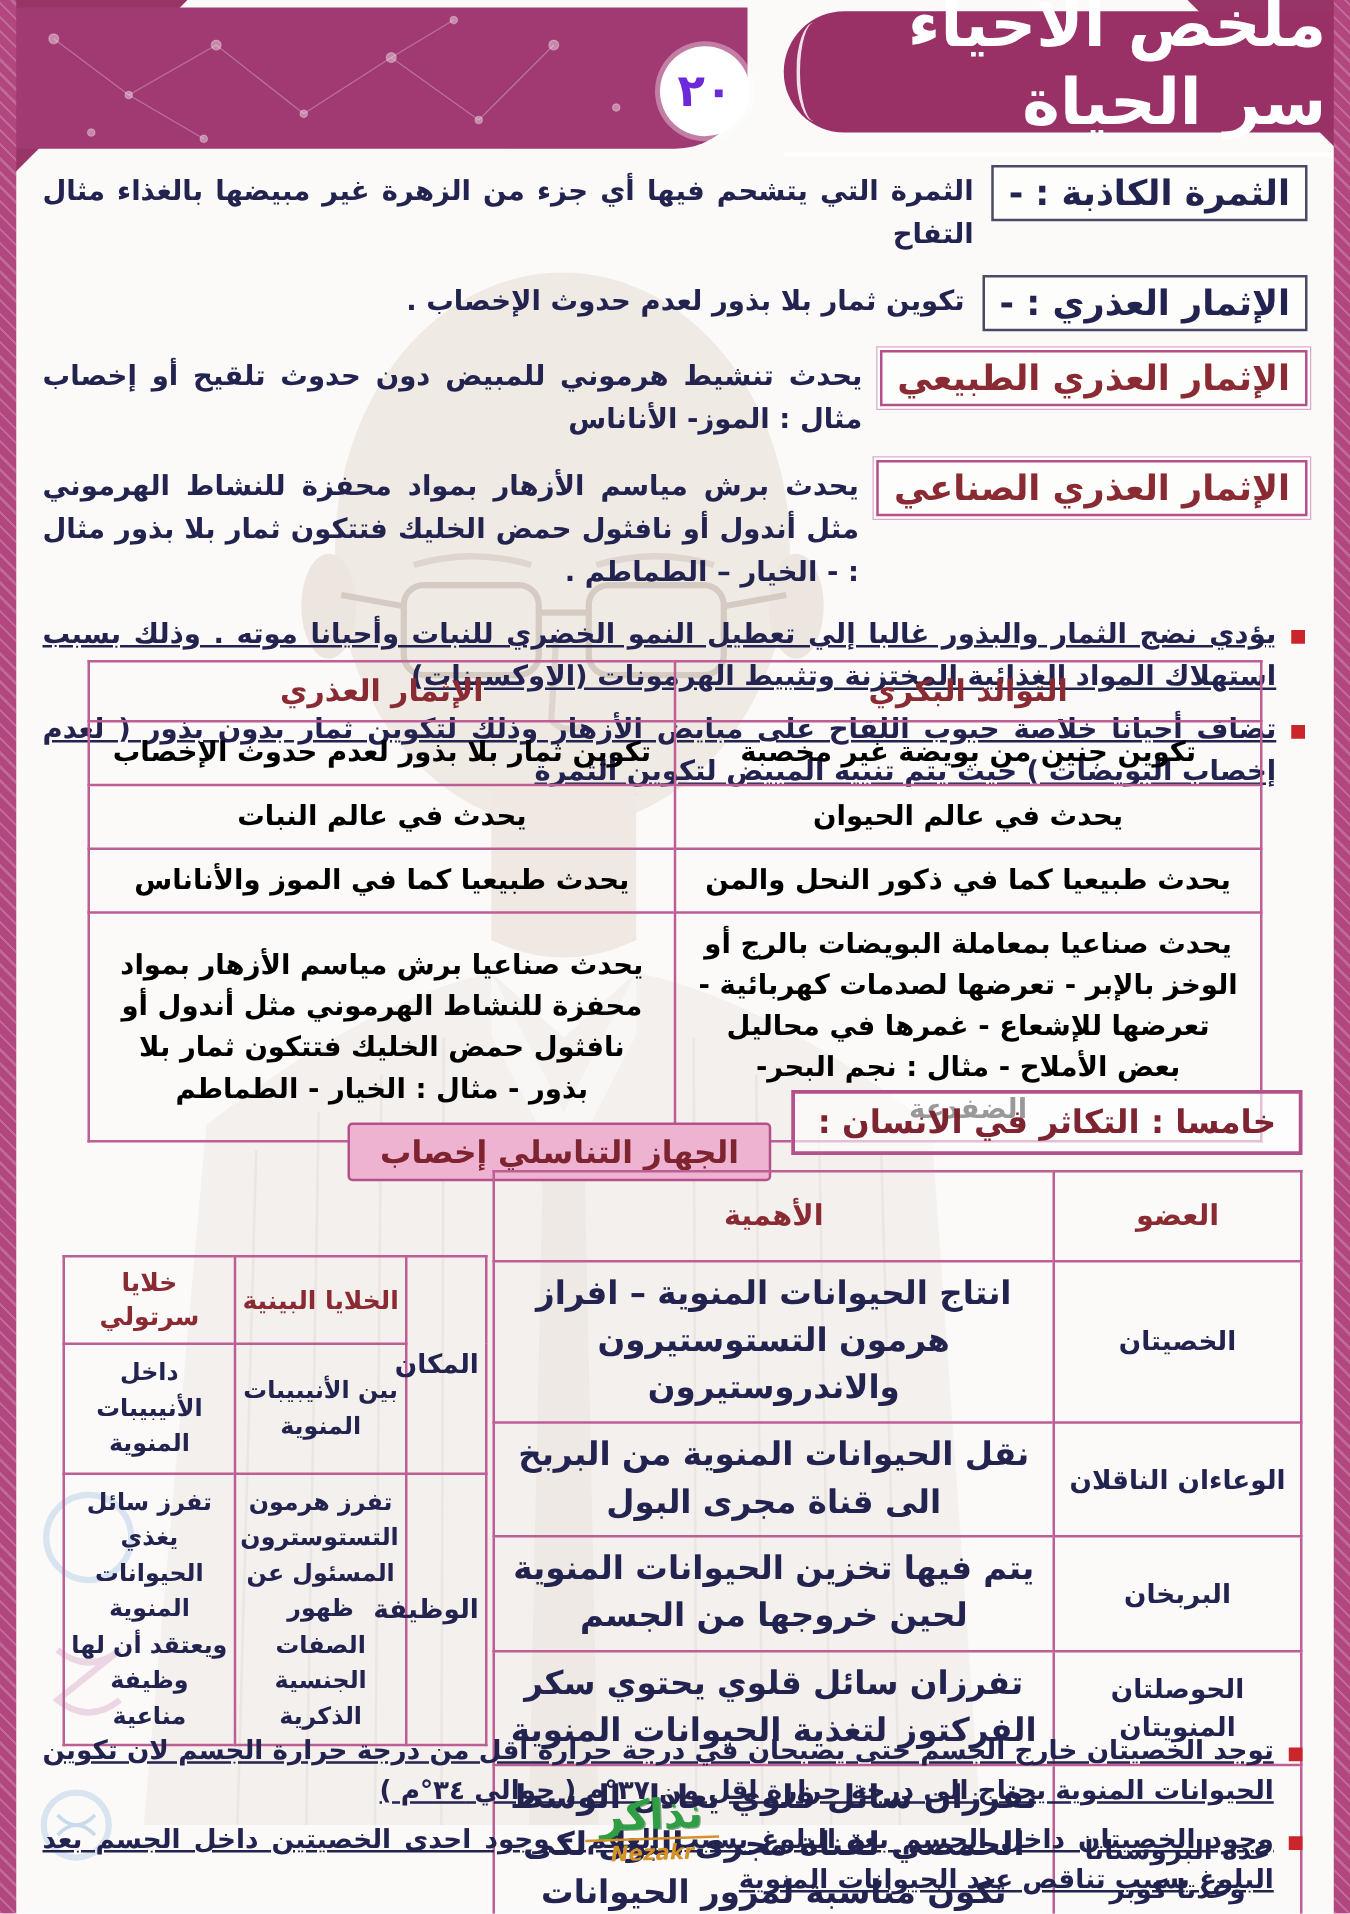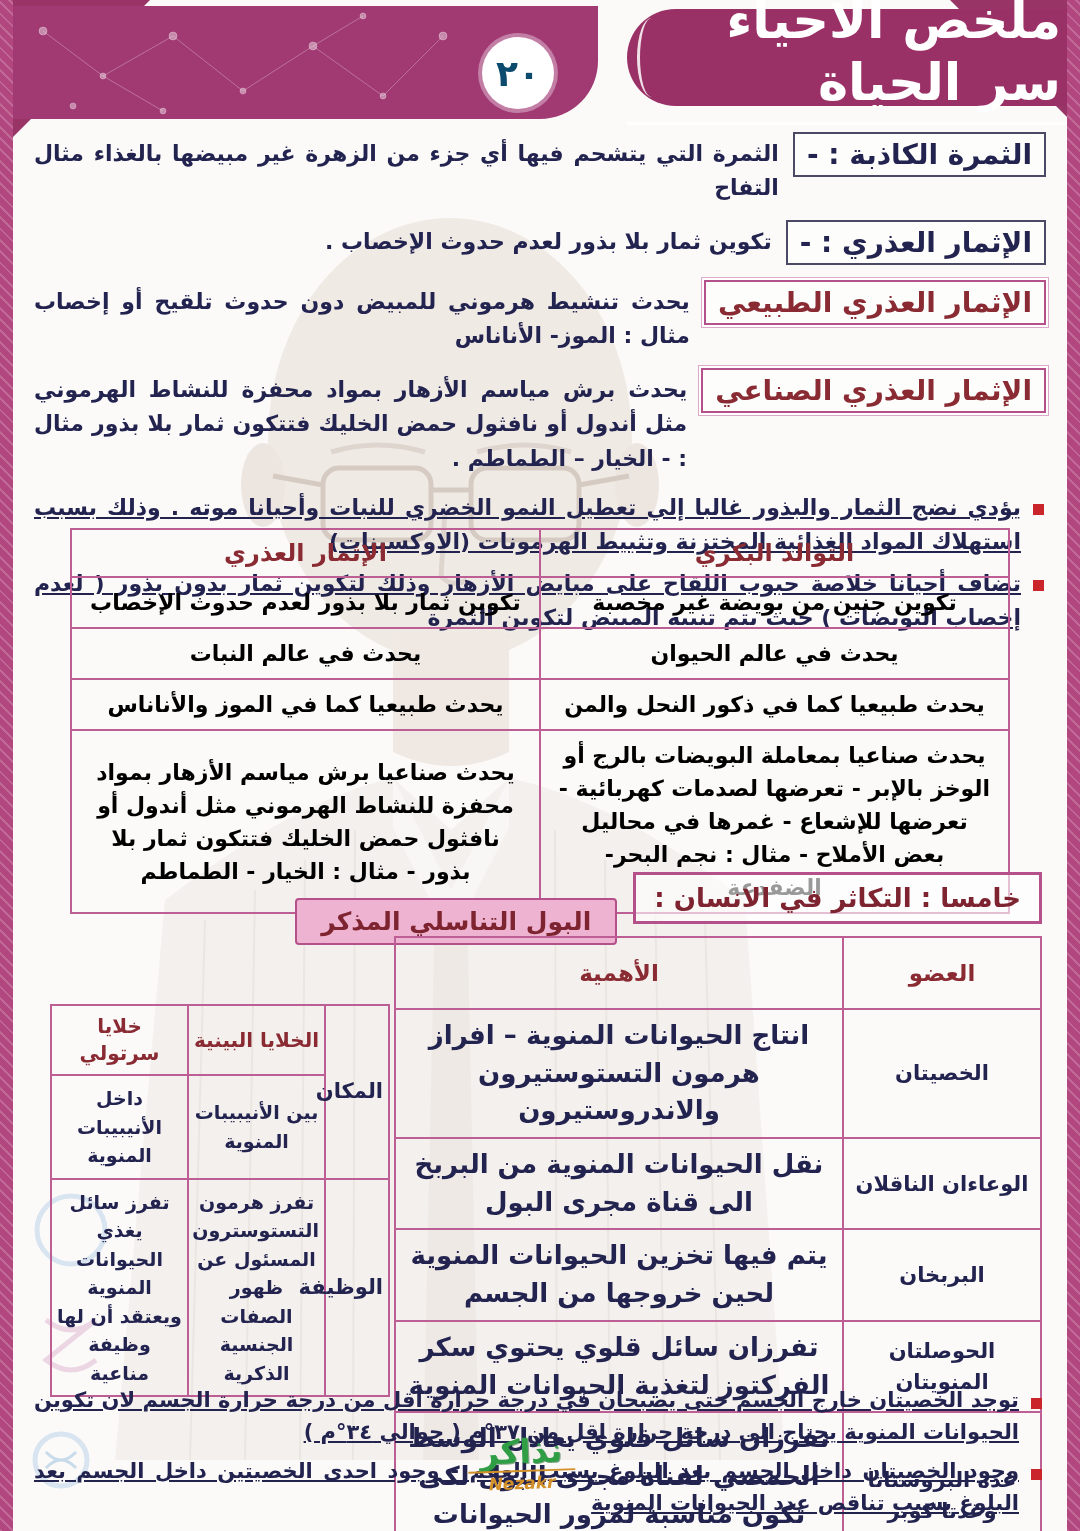--- a/index.html
+++ b/index.html
@@ -17,23 +17,23 @@
   .corner-tr{right:0;top:0;width:130px;height:130px;clip-path:polygon(0 0,100% 0,100% 100%);}
   
   .banner-left{position:absolute;left:13px;top:6px;width:585px;height:113px;background:#a13a73;
     border-radius:0 0 58px 0;z-index:3;overflow:hidden;}
   .banner-right{position:absolute;right:13px;top:9px;width:440px;height:97px;background:#9a3166;
     border-radius:55px 0 0 55px;z-index:3;display:flex;align-items:center;justify-content:center;}
   .banner-right::before{content:"";position:absolute;left:10px;top:9px;bottom:9px;width:26px;
     border-left:3px solid rgba(255,255,255,.85);border-radius:50%;}
   .page-title{color:#ffffff;font-size:51px;letter-spacing:0;border-bottom:3px solid #ffffff;
     padding:0 6px 9px 6px;line-height:1.2;}
-  .page-circle{position:absolute;left:482px;top:37px;width:72px;height:72px;border-radius:50%;
+  .page-circle{position:absolute;left:528px;top:37px;width:72px;height:72px;border-radius:50%;
     background:#ffffff;z-index:4;display:flex;align-items:center;justify-content:center;
-    color:#0c4a6e;font-size:36px;box-shadow:0 0 0 4px rgba(255,255,255,.35);}
+    color:#6d28d9;font-size:36px;box-shadow:0 0 0 4px rgba(255,255,255,.35);}
   
   .face-bg{position:absolute;left:95px;top:180px;z-index:0;opacity:.55;}
   .doodles{position:absolute;left:16px;top:1170px;z-index:1;opacity:.55;}
   
   .defs{position:absolute;top:132px;right:34px;left:34px;z-index:3;}
   .def-row{display:flex;align-items:flex-start;margin-bottom:15px;}
   .term{flex:none;border:2px solid #4a4a66;padding:4px 12px;font-size:28px;color:#232350;
     margin-left:14px;background:rgba(255,255,255,.55);}
   .term.pink{border:2px solid #b4518a;color:#8a2b33;
     box-shadow:0 0 0 2px #ffffff,0 0 0 3px #dcaac9;}
@@ -203,21 +203,21 @@
     </tr>
     <tr>
       <td>يحدث صناعيا بمعاملة البويضات بالرج أو الوخز بالإبر - تعرضها لصدمات كهربائية - تعرضها للإشعاع - غمرها في محاليل بعض الأملاح - مثال : نجم البحر- الضفدعة</td>
       <td>يحدث صناعيا برش مياسم الأزهار بمواد محفزة للنشاط الهرموني مثل أندول أو نافثول حمض الخليك فتتكون ثمار بلا بذور - مثال : الخيار - الطماطم</td>
     </tr>
   </tbody>
     </table>
 
   <div class="sec-heads">
     <div class="sec-title">خامسا : التكاثر في الانسان :</div>
-    <div class="sec-sub">البول التناسلي المذكر</div>
+    <div class="sec-sub">الجهاز التناسلي إخصاب</div>
   </div>
 
   <table class="organs">
     <colgroup>
         <col style="width:198px">
         <col>
       </colgroup>
     <tbody>
         <tr>
       <th>العضو</th>

